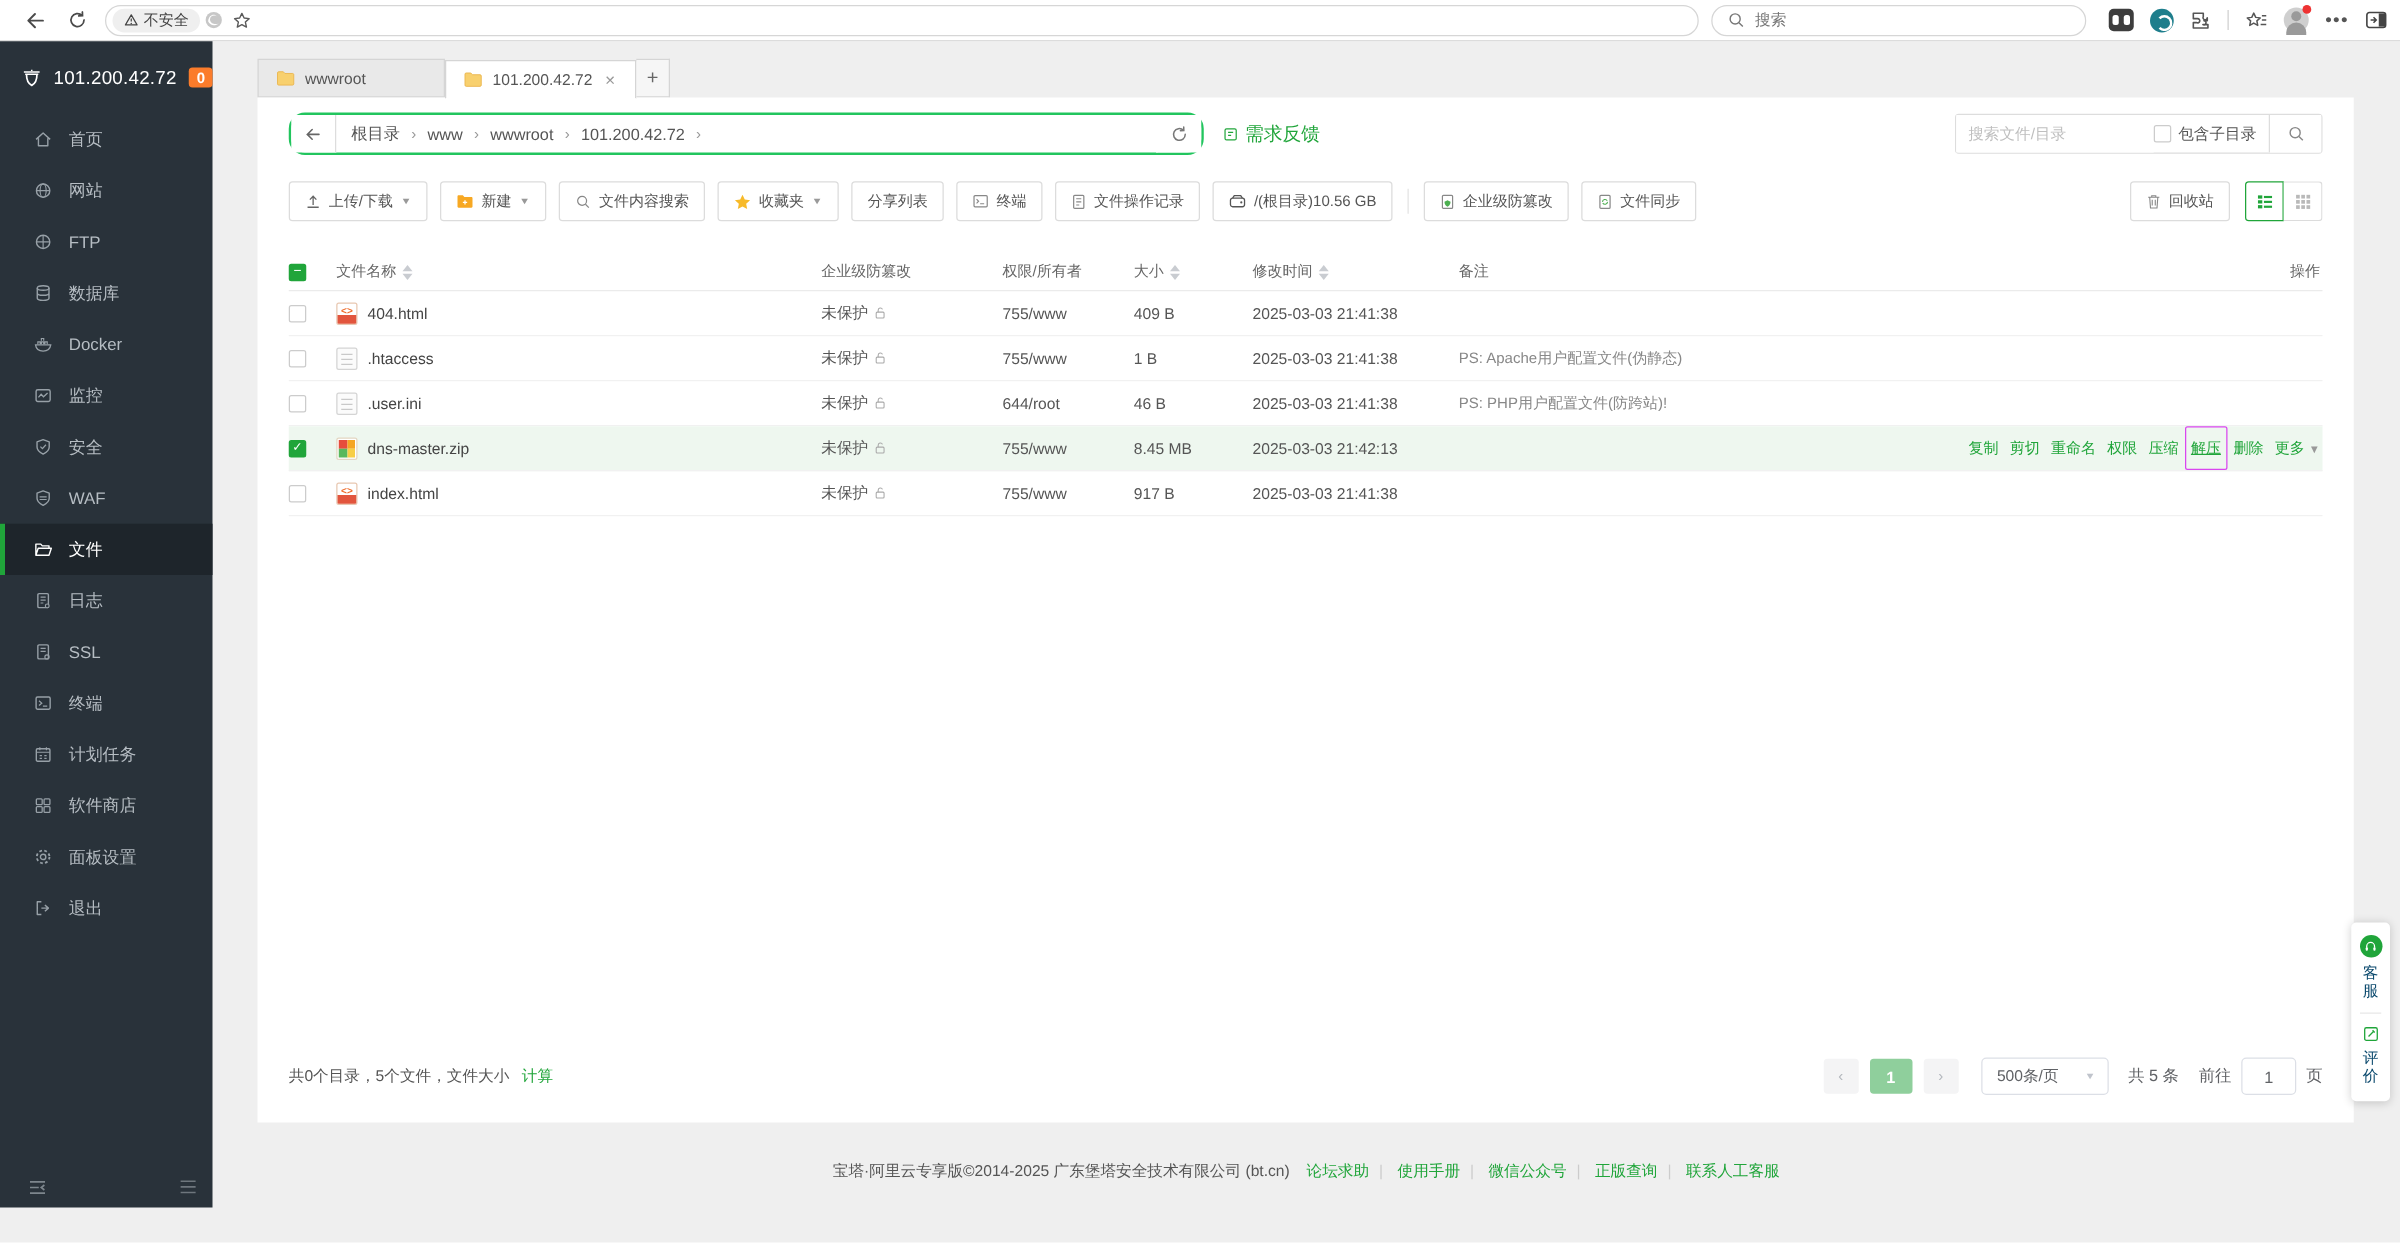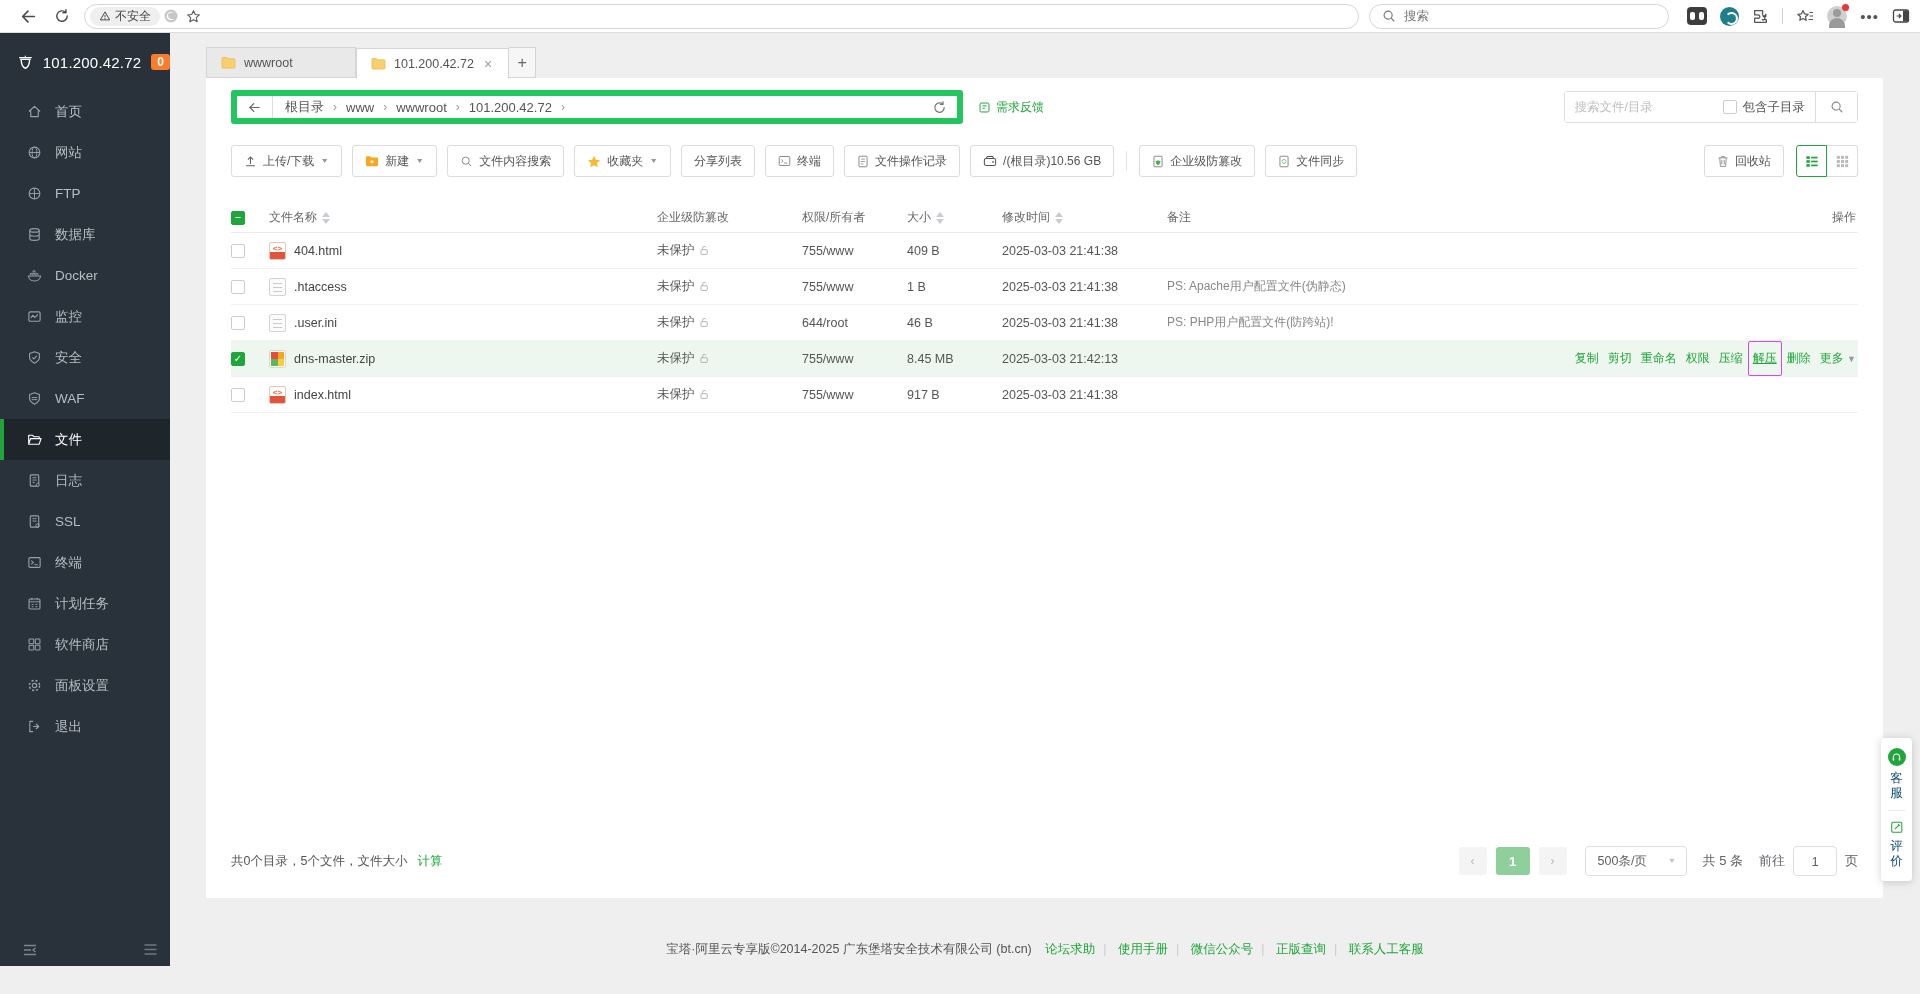--- a/index.html
+++ b/index.html
@@ -44,28 +44,28 @@
   
   .tabstrip { padding:14px 0 0 36px; display:flex; align-items:flex-end; height:45px; flex:0 0 45px; }
   .ftab { height:31px; display:flex; align-items:center; gap:8px; padding:0 14px; font-size:12.5px; color:#555; border:1px solid #d5d5d5; background:#e9e9e9; min-width:150px; cursor:pointer; }
   .ftab.active { background:#fff; border-bottom-color:#fff; position:relative; z-index:3; margin-bottom:-1px; min-width:140px; }
   .tabclose { margin-left:auto; color:#999; font-size:14px; padding:0 2px; cursor:pointer; }
   .tabplus { height:31px; width:27px; border:1px solid #d5d5d5; border-left:none; background:#f6f6f6; color:#666; font-size:16px; display:flex; align-items:center; justify-content:center; cursor:pointer; }
 
   
   .card { background:#fff; margin:0 37px 0 36px; padding:0 25px; display:flex; flex-direction:column; height:820px; position:relative; z-index:2; }
   .pathrow { margin-top:12px; display:flex; align-items:center; height:34px; flex:0 0 34px; }
-  .pathbox { display:flex; align-items:stretch; border:6px solid #22c55e; border-radius:3px; height:34px; width:732px; }
+  .pathbox { display:flex; align-items:stretch; border:2px solid #22c55e; border-radius:13px; height:34px; width:732px; }
   .pb-btn { width:36px; display:flex; align-items:center; justify-content:center; cursor:pointer; background:#fff; }
   .pb-back { border-right:1px solid #ddd; }
   .pb-refresh { border-left:1px solid #fff; }
   .crumbs { flex:1; display:flex; align-items:center; padding:0 12px; font-size:13px; color:#555; gap:9px; }
   .crumb { cursor:pointer; }
   .crumb-sep { color:#999; font-size:12px; }
-  .feedback { margin-left:15px; color:#20a53a; font-size:12px; display:flex; gap:5px; align-items:center; cursor:pointer; }
+  .feedback { margin-left:15px; color:#20a53a; font-size:15px; display:flex; gap:5px; align-items:center; cursor:pointer; }
   .filesearch { margin-left:auto; display:flex; align-items:stretch; border:1px solid #ddd; border-radius:3px; height:32px; }
   .fs-input { width:158px; border:none; outline:none; padding:0 10px; font-size:12.5px; color:#555; font-family:inherit; }
   .fs-input::placeholder { color:#bfbfbf; }
   .fs-sub { display:flex; align-items:center; gap:6px; font-size:12.5px; color:#555; padding-right:10px; cursor:pointer; }
   .fs-btn { width:42px; border-left:1px solid #ddd; display:flex; align-items:center; justify-content:center; cursor:pointer; background:#fff; }
   .cb { width:14px; height:14px; border:1px solid #ccc; border-radius:2px; background:#fff; display:inline-flex; align-items:center; justify-content:center; flex:0 0 14px; cursor:pointer; }
   .cb.on { background:#20a53a; border-color:#20a53a; color:#fff; font-size:10px; line-height:1; }
   .cb.ind { background:#20a53a; border-color:#20a53a; color:#fff; font-size:11px; line-height:1; }
 
   
@@ -117,21 +117,21 @@
   .compute { color:#20a53a; margin-left:10px; cursor:pointer; font-size:12.5px; }
   .pager { margin-left:auto; display:flex; align-items:center; }
   .pgbtn { width:28px; height:28px; background:#f4f4f5; border-radius:3px; display:flex; align-items:center; justify-content:center; color:#b3b7bd; cursor:pointer; font-size:12px; }
   .pgcur { width:34px; height:28px; background:#8fcf9c; color:#fff; font-weight:bold; border-radius:3px; display:flex; align-items:center; justify-content:center; margin:0 9px; font-size:13px; cursor:pointer; }
   .pgsize { margin-left:18px; width:102px; height:30px; border:1px solid #dcdfe6; border-radius:4px; display:flex; align-items:center; justify-content:space-between; padding:0 9px 0 12px; font-size:12.5px; color:#606266; cursor:pointer; }
   .pgtotal { margin-left:16px; font-size:13px; color:#606266; }
   .goto { margin-left:16px; font-size:13px; color:#606266; display:flex; align-items:center; gap:8px; }
   .goto input { width:44px; height:30px; border:1px solid #dcdfe6; border-radius:4px; text-align:center; font-size:13px; color:#606266; outline:none; font-family:inherit; }
 
   
-  .footer { text-align:center; padding-top:43px; font-size:12.5px; color:#555; }
+  .footer { text-align:center; padding-top:31px; font-size:12.5px; color:#555; }
   .footer .flink { color:#20a53a; cursor:pointer; }
   .footer .fsep { color:#ccc; margin:0 8px; }
 
   
   .floatbar { position:absolute; right:8px; top:738px; width:31px; background:#fff; border-radius:4px; box-shadow:0 1px 8px rgba(0,0,0,.18); display:flex; flex-direction:column; align-items:center; padding:10px 0 12px; gap:5px; z-index:9; }
   .fb-ic { width:18px; height:18px; border-radius:50%; background:#20a53a; display:flex; align-items:center; justify-content:center; cursor:pointer; }
   .vtext { color:#0c4a6e; font-size:12.5px; width:14px; text-align:center; line-height:15px; word-break:break-all; cursor:pointer; }
   .fb-div { width:17px; height:1px; background:#e8e8e8; margin:4px 0; }
 </style>
 </head>

